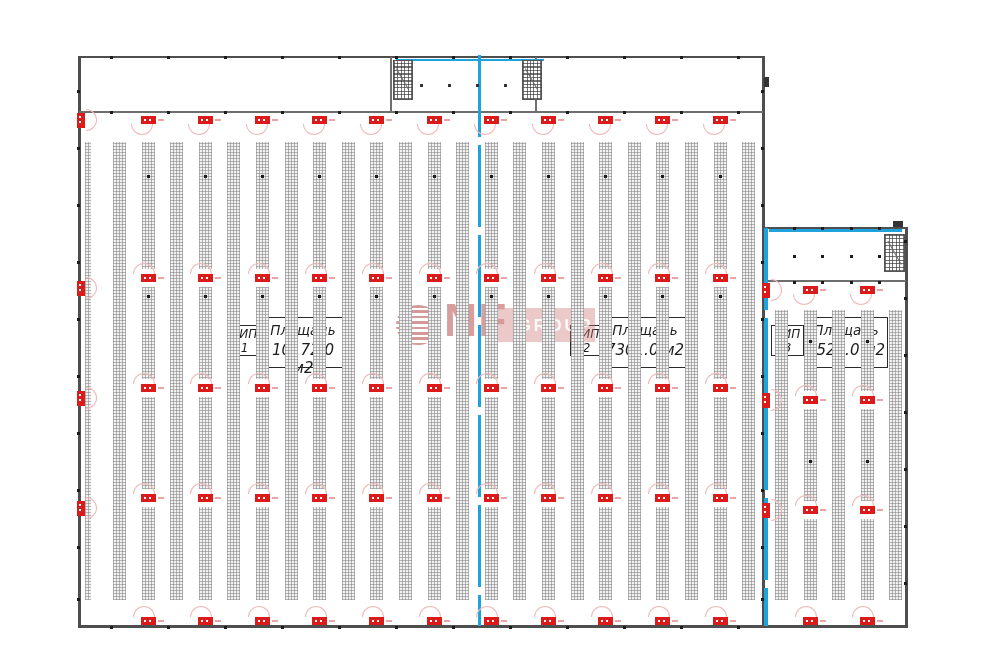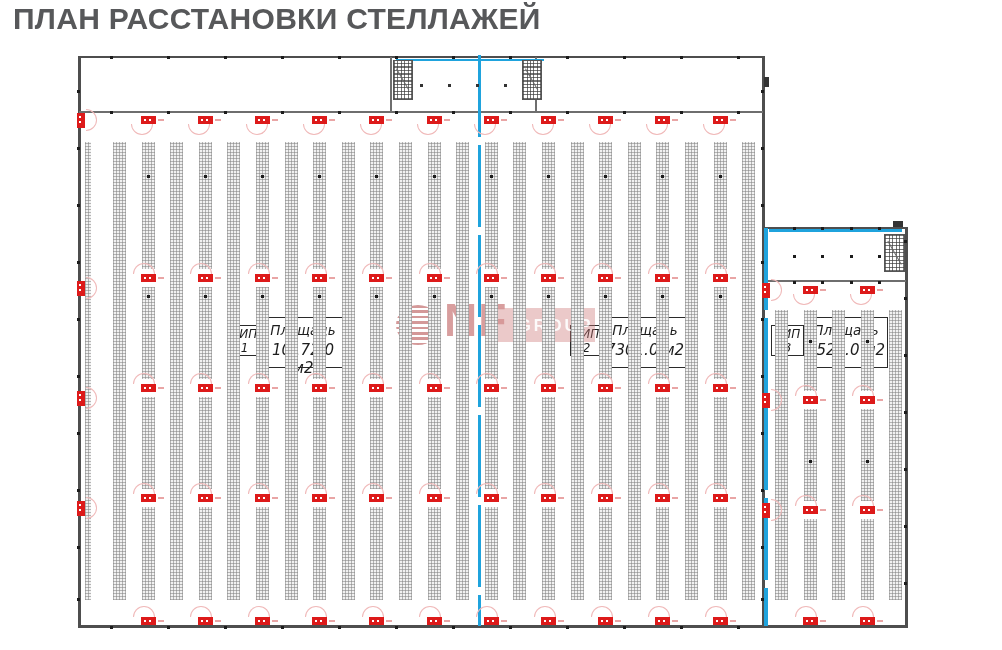--- a/index.html
+++ b/index.html
@@ -84,21 +84,20 @@
   .wm-nf{left:48px;top:-6px;font-size:46px;font-weight:700;color:rgba(192,98,98,.78);
       letter-spacing:1px;font-style:normal;}
   .wm-band{left:100px;top:9px;width:99px;height:34px;background:rgba(203,118,118,.5);}
   .wm-group{position:static!important;display:block;margin-left:22px;font-size:16.5px;font-weight:700;
       letter-spacing:3px;color:rgba(255,255,255,.92);line-height:34px;}
 </style>
 </head>
 <body>
 
 <div class="page">
-  <h1 class="title">ПЛАН РАССТАНОВКИ СТЕЛЛАЖЕЙ</h1>
 
   <div class="plan" id="plan">
 
     <div class="wall wall-top"></div>
     <div class="wall wall-left"></div>
     <div class="wall wall-right-main"></div>
     <div class="wall wall-bottom"></div>
     <div class="wall-inner wall" style="background:#6e6e6e;"></div>
     <div class="wall wall-annex-top"></div>
     <div class="wall wall-annex-right"></div>

